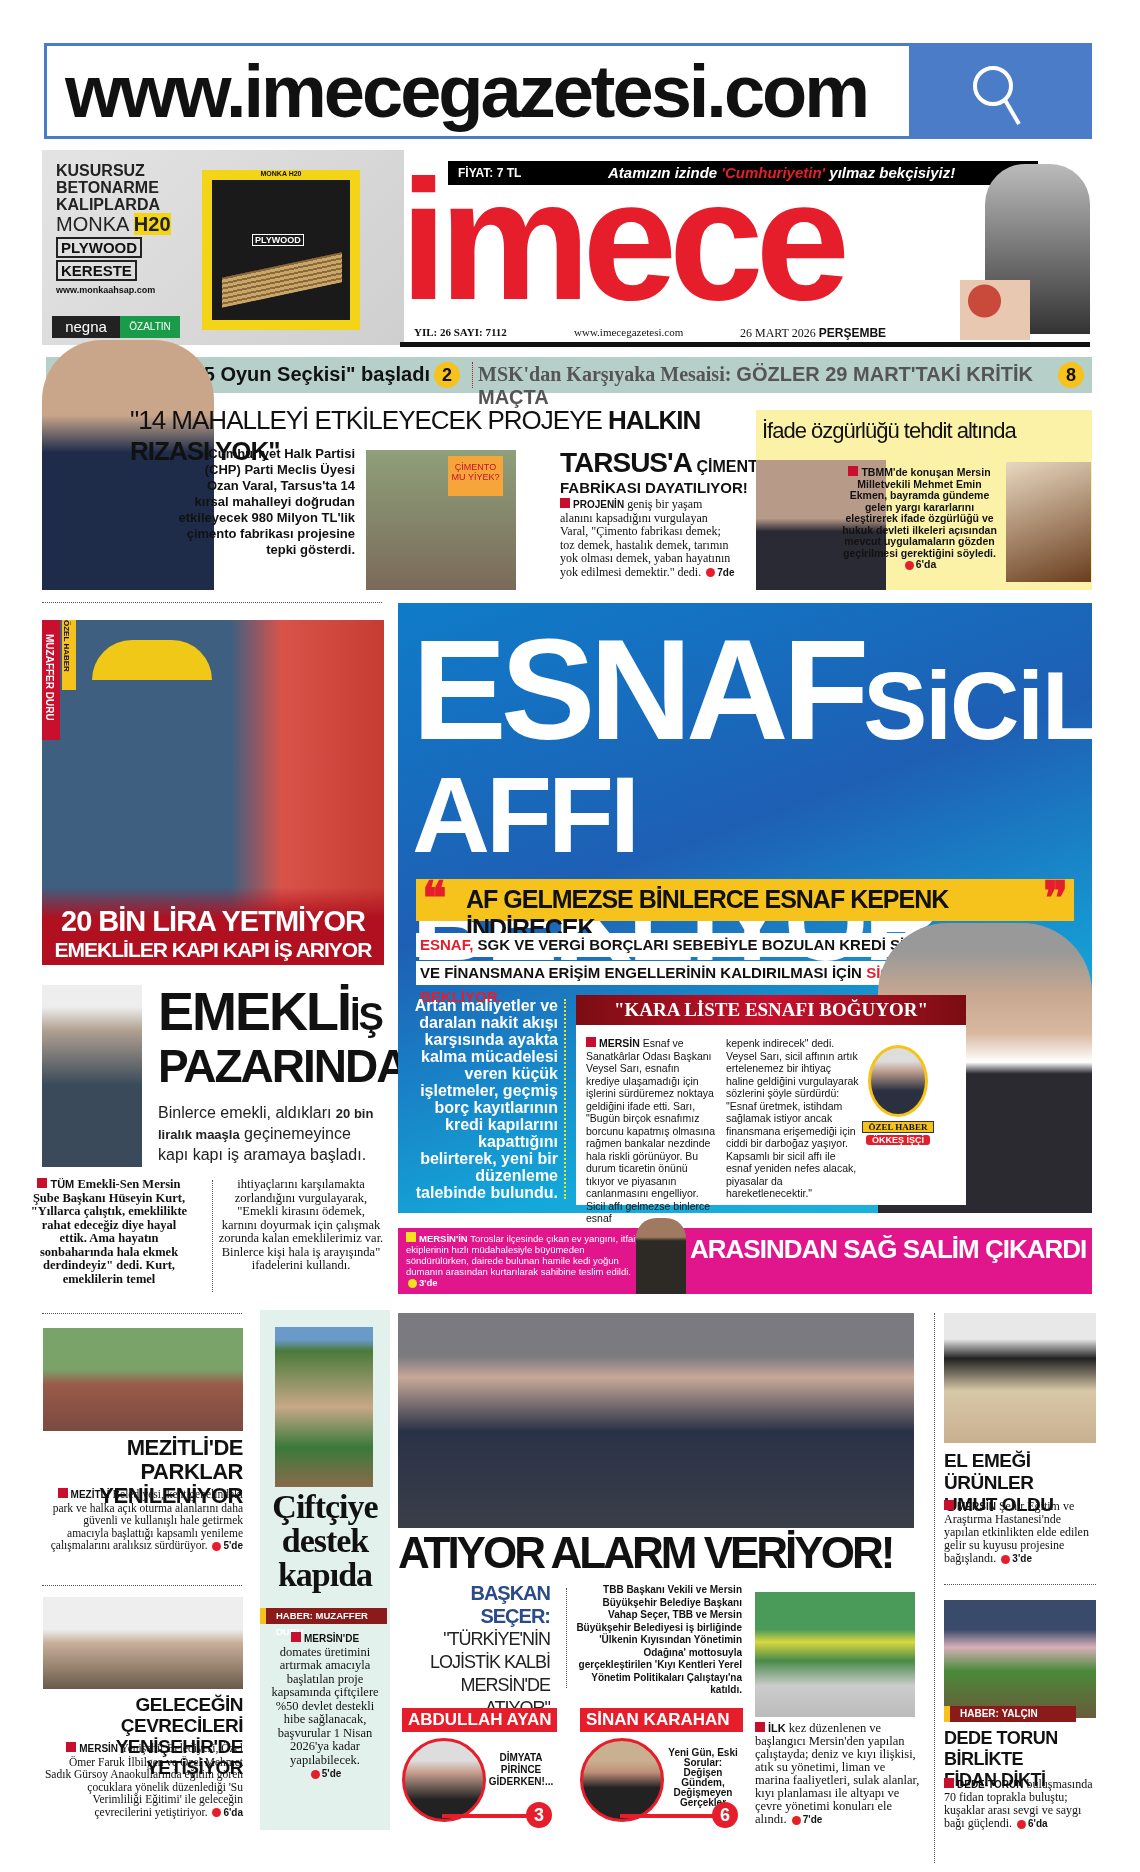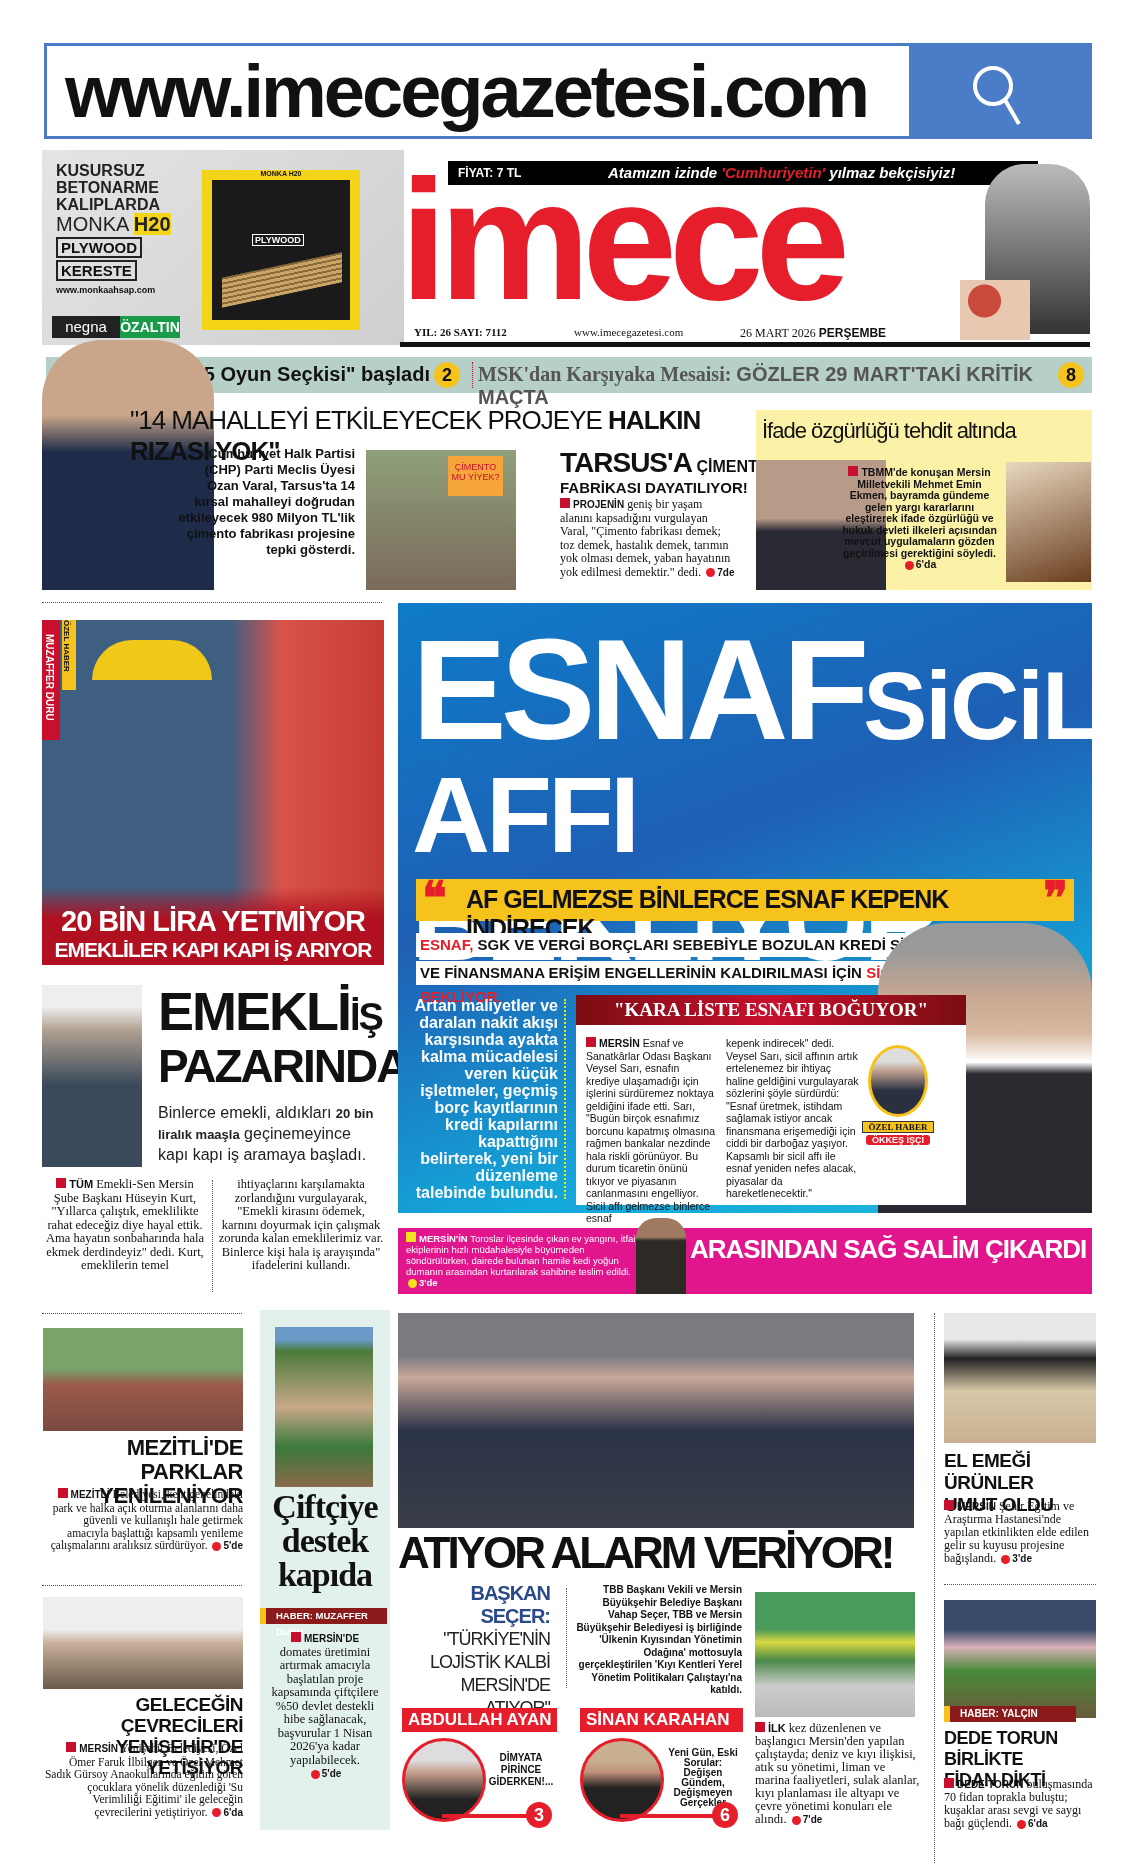--- a/index.html
+++ b/index.html
@@ -81,21 +81,21 @@
     <div style="border:2px solid #222;font-weight:900;font-size:15px;display:inline-block;padding:0 3px;margin-top:2px;">KERESTE</div>
     <div style="font-size:9px;font-weight:bold;margin-top:4px;">www.monkaahsap.com</div>
   </div>
   <div class="abs ad-frame">
     <div class="abs" style="left:0;top:-10px;width:138px;font-size:7px;text-align:center;font-weight:bold;">MONKA H20</div>
     <div class="abs" style="left:40px;top:54px;border:1px solid #fff;color:#fff;font-size:9px;font-weight:bold;padding:0 2px;">PLYWOOD</div>
     <div class="abs" style="left:10px;top:85px;width:120px;height:30px;background:repeating-linear-gradient(0deg,#c9a56a 0 3px,#8b6a3a 3px 5px);transform:skewY(-12deg);"></div>
   </div>
   <div class="abs ad-brand">
     <div style="background:#222;color:#fff;font-size:15px;width:68px;text-align:center;line-height:22px;">negna</div>
-    <div style="background:#1a9b4a;color:#fff;font-size:14px;width:60px;text-align:center;line-height:22px;font-weight:bold;">ÖZALTIN</div>
+    <div style="background:#1a9b4a;color:#fff;font-size:10px;width:60px;text-align:center;line-height:22px;font-weight:normal;">ÖZALTIN</div>
   </div>
 </div>
 
 <div class="abs mast">
   <div class="abs logo">imece</div>
   <div class="abs slogan">
     <span class="abs" style="left:10px;font-style:normal;font-size:12px;">FİYAT: 7 TL</span>
     <span class="abs" style="left:160px;">
       <span>Atamızın izinde </span><span style="color:#e61e2b;">'Cumhuriyetin'</span><span> yılmaz bekçisiyiz!</span>
     </span>
@@ -164,21 +164,21 @@
 </div>
 
 <div class="abs photo" style="left:42px;top:985px;width:100px;height:182px;background:linear-gradient(180deg,#eee 0 12%,#b0a090 25%,#3a4a5a 55%);"></div>
 <div class="abs" style="left:158px;top:985px;">
   <div style="font-size:54px;font-weight:900;line-height:52px;letter-spacing:-2px;"><span>EMEKLİ</span><span style="font-size:38px;">İŞ</span></div>
   <div style="font-size:46px;font-weight:900;line-height:46px;letter-spacing:-2px;">PAZARINDA</div>
 </div>
 <div class="abs" style="left:158px;top:1103px;width:226px;font-size:16px;line-height:20px;color:#222;">
   <span>Binlerce emekli, aldıkları </span><b style="font-size:13px;">20 bin liralık maaşla</b><span> geçinemeyince kapı kapı iş aramaya başladı.</span>
 </div>
-<div class="abs body-s" style="left:44px;top:1178px;width:162px;text-align:center;">
+<div class="abs body-s" style="left:28px;top:1178px;width:162px;text-align:center;font-weight:bold;">
   <span class="bullet"></span><b style="font-family:'Liberation Sans',sans-serif;font-size:11px;">TÜM</b><span> Emekli-Sen Mersin Şube Başkanı Hüseyin Kurt, "Yıllarca çalıştık, emeklilikte rahat edeceğiz diye hayal ettik. Ama hayatın sonbaharında hala ekmek derdindeyiz" dedi. Kurt, emeklilerin temel</span>
 </div>
 <div class="abs dotted-v" style="left:212px;top:1180px;height:112px;"></div>
 <div class="abs body-s" style="left:218px;top:1178px;width:166px;text-align:center;">ihtiyaçlarını karşılamakta zorlandığını vurgulayarak, "Emekli kirasını ödemek, karnını doyurmak için çalışmak zorunda kalan emeklilerimiz var. Binlerce kişi hala iş arayışında" ifadelerini kullandı.</div>
 
 <div class="abs hero">
   <div class="abs hero-title" style="left:14px;top:158px;font-size:108px;letter-spacing:-4px;">AFFI BEKLiYOR</div>
   <div class="abs hero-title" style="left:14px;top:16px;font-size:142px;letter-spacing:-6px;">
     <span>ESNAF</span><span style="font-size:96px;letter-spacing:-2px;">SiCiL</span>
   </div>

